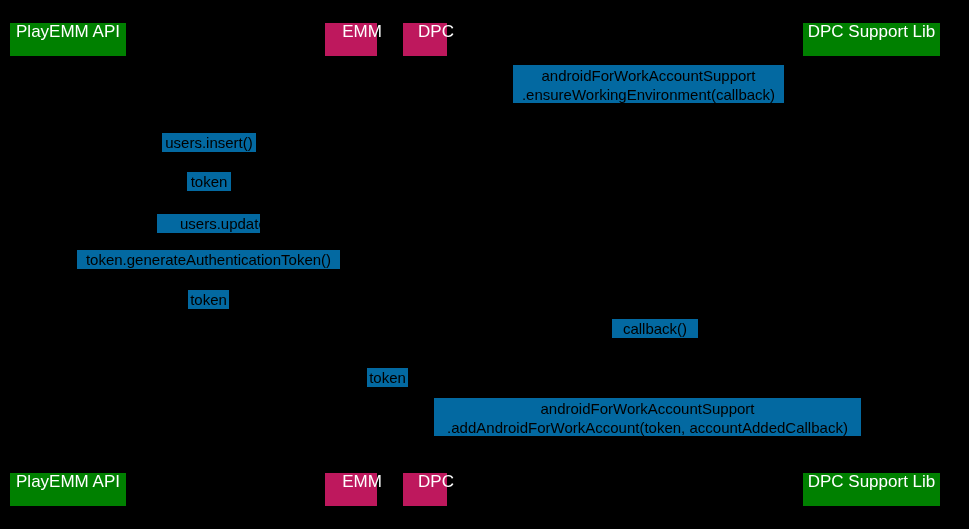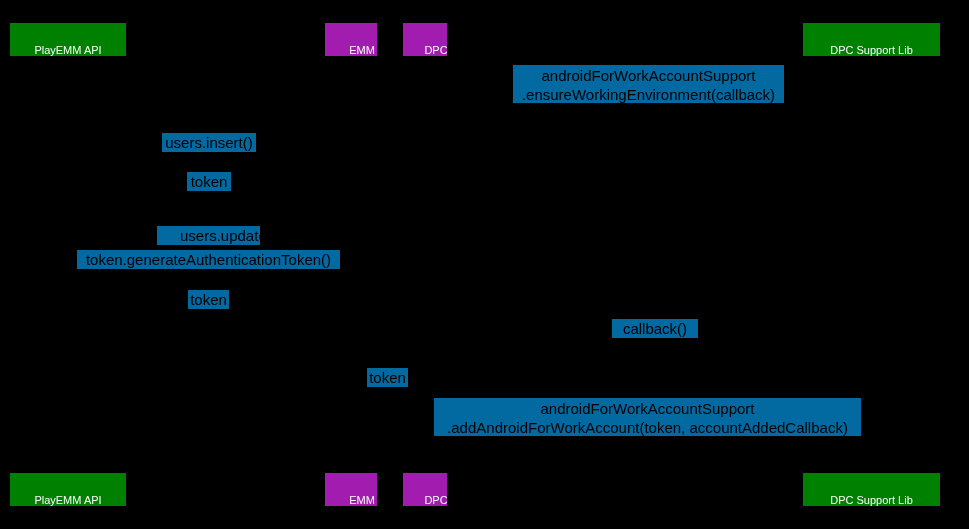--- a/index.html
+++ b/index.html
@@ -13,30 +13,30 @@
     height: 529px;
     background: #000000;
     overflow: hidden;
     font-family: "Liberation Sans", sans-serif;
     -webkit-font-smoothing: antialiased;
   }
   
   .participant {
     position: absolute;
     display: flex;
-    align-items: flex-end;
+    align-items: flex-start;
     justify-content: center;
     color: #ffffff;
-    font-size: 11px;
+    font-size: 17px;
     line-height: 1;
     white-space: nowrap;
     box-sizing: border-box;
   }
   .participant.green { background: #008000; }
-  .participant.blue  { background: #a21caf; padding-left: 22px; }
+  .participant.blue  { background: #be185d; padding-left: 22px; }
 
   
   .lifeline {
     position: absolute;
     width: 1px;
     background: #000000;
   }
   
   .arrow-line {
     position: absolute;
@@ -93,21 +93,21 @@
   <div class="arrow-line" style="left:351px; top:387px; width:74px;"></div>
   <div class="arrow-line" style="left:425px; top:436px; width:446px;"></div>
 
   <div class="msg-label two-line" style="left:513px; top:65px; width:271px; height:38px;">androidForWorkAccountSupport
 .ensureWorkingEnvironment(callback)</div>
 
   <div class="msg-label" style="left:162px; top:133px; width:94px; height:19px;">users.insert()</div>
 
   <div class="msg-label" style="left:187px; top:172px; width:44px; height:19px;">token</div>
 
-  <div class="msg-label" style="left:157px; top:226px; width:103px; height:19px;padding-left:23px;">users.update()</div>
+  <div class="msg-label" style="left:157px; top:214px; width:103px; height:19px;padding-left:23px;">users.update()</div>
 
   <div class="msg-label" style="left:77px; top:250px; width:263px; height:19px;">token.generateAuthenticationToken()</div>
 
   <div class="msg-label" style="left:188px; top:290px; width:41px; height:19px;">token</div>
 
   <div class="msg-label" style="left:612px; top:319px; width:86px; height:19px;">callback()</div>
 
   <div class="msg-label" style="left:367px; top:368px; width:41px; height:19px;">token</div>
 
   <div class="msg-label two-line" style="left:434px; top:398px; width:427px; height:38px;">androidForWorkAccountSupport

